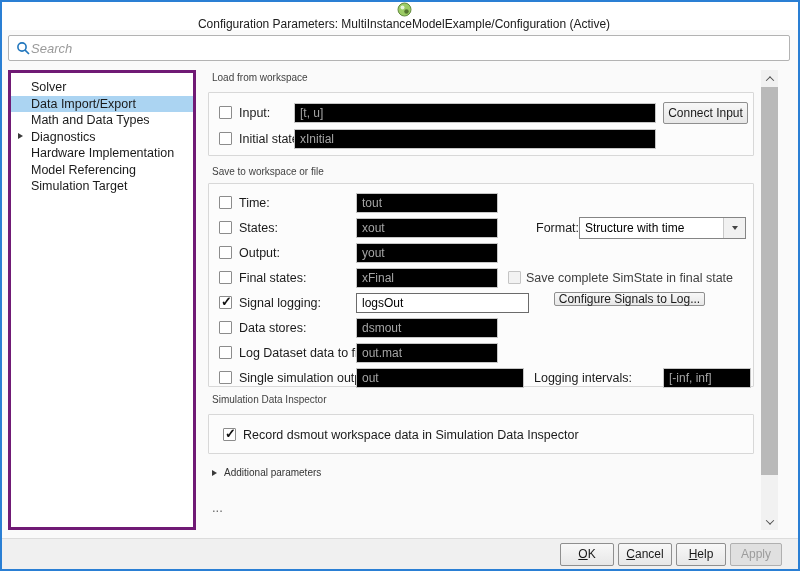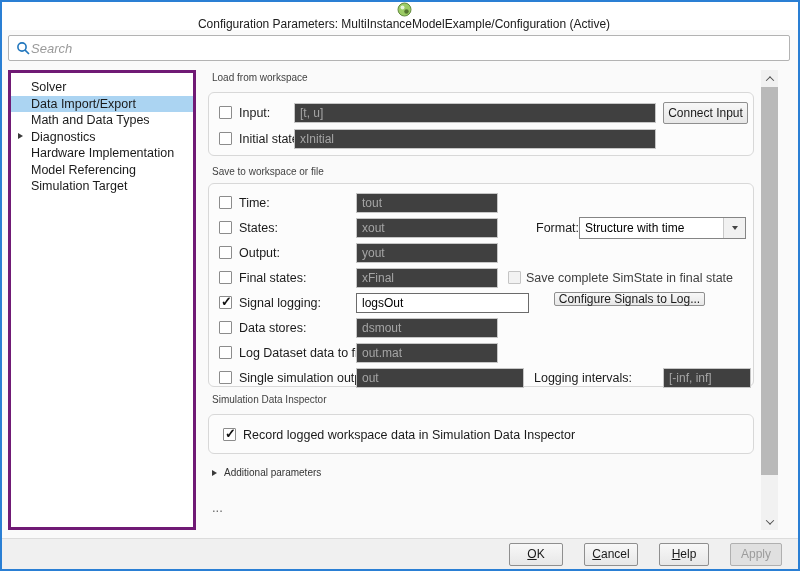--- a/index.html
+++ b/index.html
@@ -21,48 +21,48 @@
   .search-placeholder{font-style:italic;color:#9a9a9a;font-size:13px;}
 
   
   .sidebar{position:absolute;left:6px;top:68px;width:188px;height:460px;background:#fff;border:3px solid #701a75;box-sizing:border-box;padding-top:6px;}
   .side-item{height:16.5px;display:flex;align-items:center;padding-left:20px;position:relative;font-size:12.5px;color:#1a1a1a;white-space:nowrap;cursor:default;}
   .side-item.selected{background:#abd4f2;}
   .tri-right{width:0;height:0;border-left:5px solid #3a3a3a;border-top:3.5px solid transparent;border-bottom:3.5px solid transparent;position:absolute;left:7px;top:4.5px;}
 
   
   .heading{position:absolute;left:210px;font-size:10px;color:#424242;white-space:nowrap;}
-  .group{position:absolute;left:206px;width:546px;border:1px solid #d8d8d8;border-radius:6px;background:#fcfcfc;box-sizing:border-box;}
+  .group{position:absolute;left:206px;width:546px;border:1px solid #d8d8d8;border-radius:1px;background:#fcfcfc;box-sizing:border-box;}
   .row{position:absolute;left:0;width:100%;height:22px;}
   .cb{position:absolute;width:13px;height:13px;box-sizing:border-box;border:1px solid #8c8c8c;background:#fff;border-radius:1px;top:3px;left:10px;}
   .cb.checked::after{content:"\2713";position:absolute;left:1px;top:-3px;font-size:13px;font-weight:bold;color:#111;}
   .cb.disabled{background:#f2f2f2;border-color:#c4c4c4;}
   .rlabel{position:absolute;left:30px;top:3px;font-size:12.5px;color:#1a1a1a;white-space:nowrap;}
-  .field{position:absolute;left:147px;top:0;width:142px;height:20px;box-sizing:border-box;border:1px solid #c6c6c6;background:#404040;color:#a5a5a5;padding:0 5px;line-height:18px;font-size:12px;white-space:nowrap;overflow:hidden;}
+  .field{position:absolute;left:147px;top:0;width:142px;height:20px;box-sizing:border-box;border:1px solid #c6c6c6;background:#000000;color:#a5a5a5;padding:0 5px;line-height:18px;font-size:12px;white-space:nowrap;overflow:hidden;}
   .field.enabled{background:#fff;border-color:#6b6b6b;color:#000;}
   .btn{box-sizing:border-box;border:1px solid #8f8f8f;border-radius:2px;background:linear-gradient(180deg,#f8f8f8,#e7e7e7);font-size:12px;color:#1a1a1a;display:flex;align-items:center;justify-content:center;cursor:default;white-space:nowrap;}
   .btn.disabled{background:#e0e0e0;border-color:#b0b0b0;color:#9c9c9c;}
   .combo{position:absolute;top:-1px;height:22px;box-sizing:border-box;border:1px solid #858585;background:#fff;display:flex;}
   .combo-text{flex:1;line-height:20px;padding-left:5px;font-size:12px;color:#000;white-space:nowrap;overflow:hidden;}
   .combo-arrow{width:21px;border-left:1px solid #c8c8c8;background:#f1f1f1;display:flex;align-items:center;justify-content:center;}
   .tri-down{width:0;height:0;border-top:4px solid #444;border-left:3.5px solid transparent;border-right:3.5px solid transparent;}
   .expander{position:absolute;left:210px;display:flex;align-items:center;font-size:10px;color:#333;cursor:default;}
   .expander .tri-right{position:static;margin-right:7px;}
   .ellipsis{position:absolute;left:210px;color:#666;font-size:13px;}
 
   
   .scrollbar{position:absolute;left:759px;top:68px;width:17px;height:460px;background:#f1f1f1;}
   .sb-btn{position:absolute;left:0;width:17px;height:17px;display:flex;align-items:center;justify-content:center;}
   .chev{width:6px;height:6px;border-left:1.5px solid #505050;border-top:1.5px solid #505050;box-sizing:border-box;}
   .chev.up{transform:rotate(45deg) translate(1px,1px);}
   .chev.down{transform:rotate(225deg) translate(1px,1px);}
   .sb-thumb{position:absolute;left:0;top:17px;width:17px;height:388px;background:#b9b9b9;}
 
   
-  .footer{position:absolute;left:0;right:0;bottom:0;height:31px;background:#f0f0f0;border-top:1px solid #dcdcdc;display:flex;align-items:center;justify-content:flex-end;gap:21px;padding-right:16px;box-sizing:border-box;}
+  .footer{position:absolute;left:0;right:0;bottom:0;height:31px;background:#f0f0f0;border-top:1px solid #dcdcdc;display:flex;align-items:center;justify-content:flex-end;gap:4px;padding-right:16px;box-sizing:border-box;}
   .footer .btn{height:23px;}
 </style>
 </head>
 <body>
 
 <div class="window">
 
   <div class="titlebar">
     <svg class="appicon" viewBox="0 0 15 15">
       <circle cx="7.5" cy="7.5" r="6.5" fill="#9ccc65" stroke="#628a3e" stroke-width="1"></circle>
@@ -192,21 +192,21 @@
       <div class="field" style="width:168px;">out</div>
       <span class="rlabel" style="left:325px;">Logging intervals:</span>
       <div class="field" style="left:454px;width:88px;">[-inf, inf]</div>
     </div>
   </div>
 
   <div class="heading" style="top:392px;">Simulation Data Inspector</div>
   <div class="group" style="top:412px;height:40px;">
     <div class="row" style="top:10px;">
       <span class="cb checked" style="left:14px;"></span>
-      <span class="rlabel" style="left:34px;">Record logged workspace data in Simulation Data Inspector</span>
+      <span class="rlabel" style="left:34px;">Record dsmout workspace data in Simulation Data Inspector</span>
     </div>
   </div>
 
   <div class="expander" style="top:465px;">
     <span class="tri-right"></span>
     <span>Additional parameters</span>
   </div>
   <div class="ellipsis" style="top:498px;">...</div>
 
   <div class="scrollbar">

